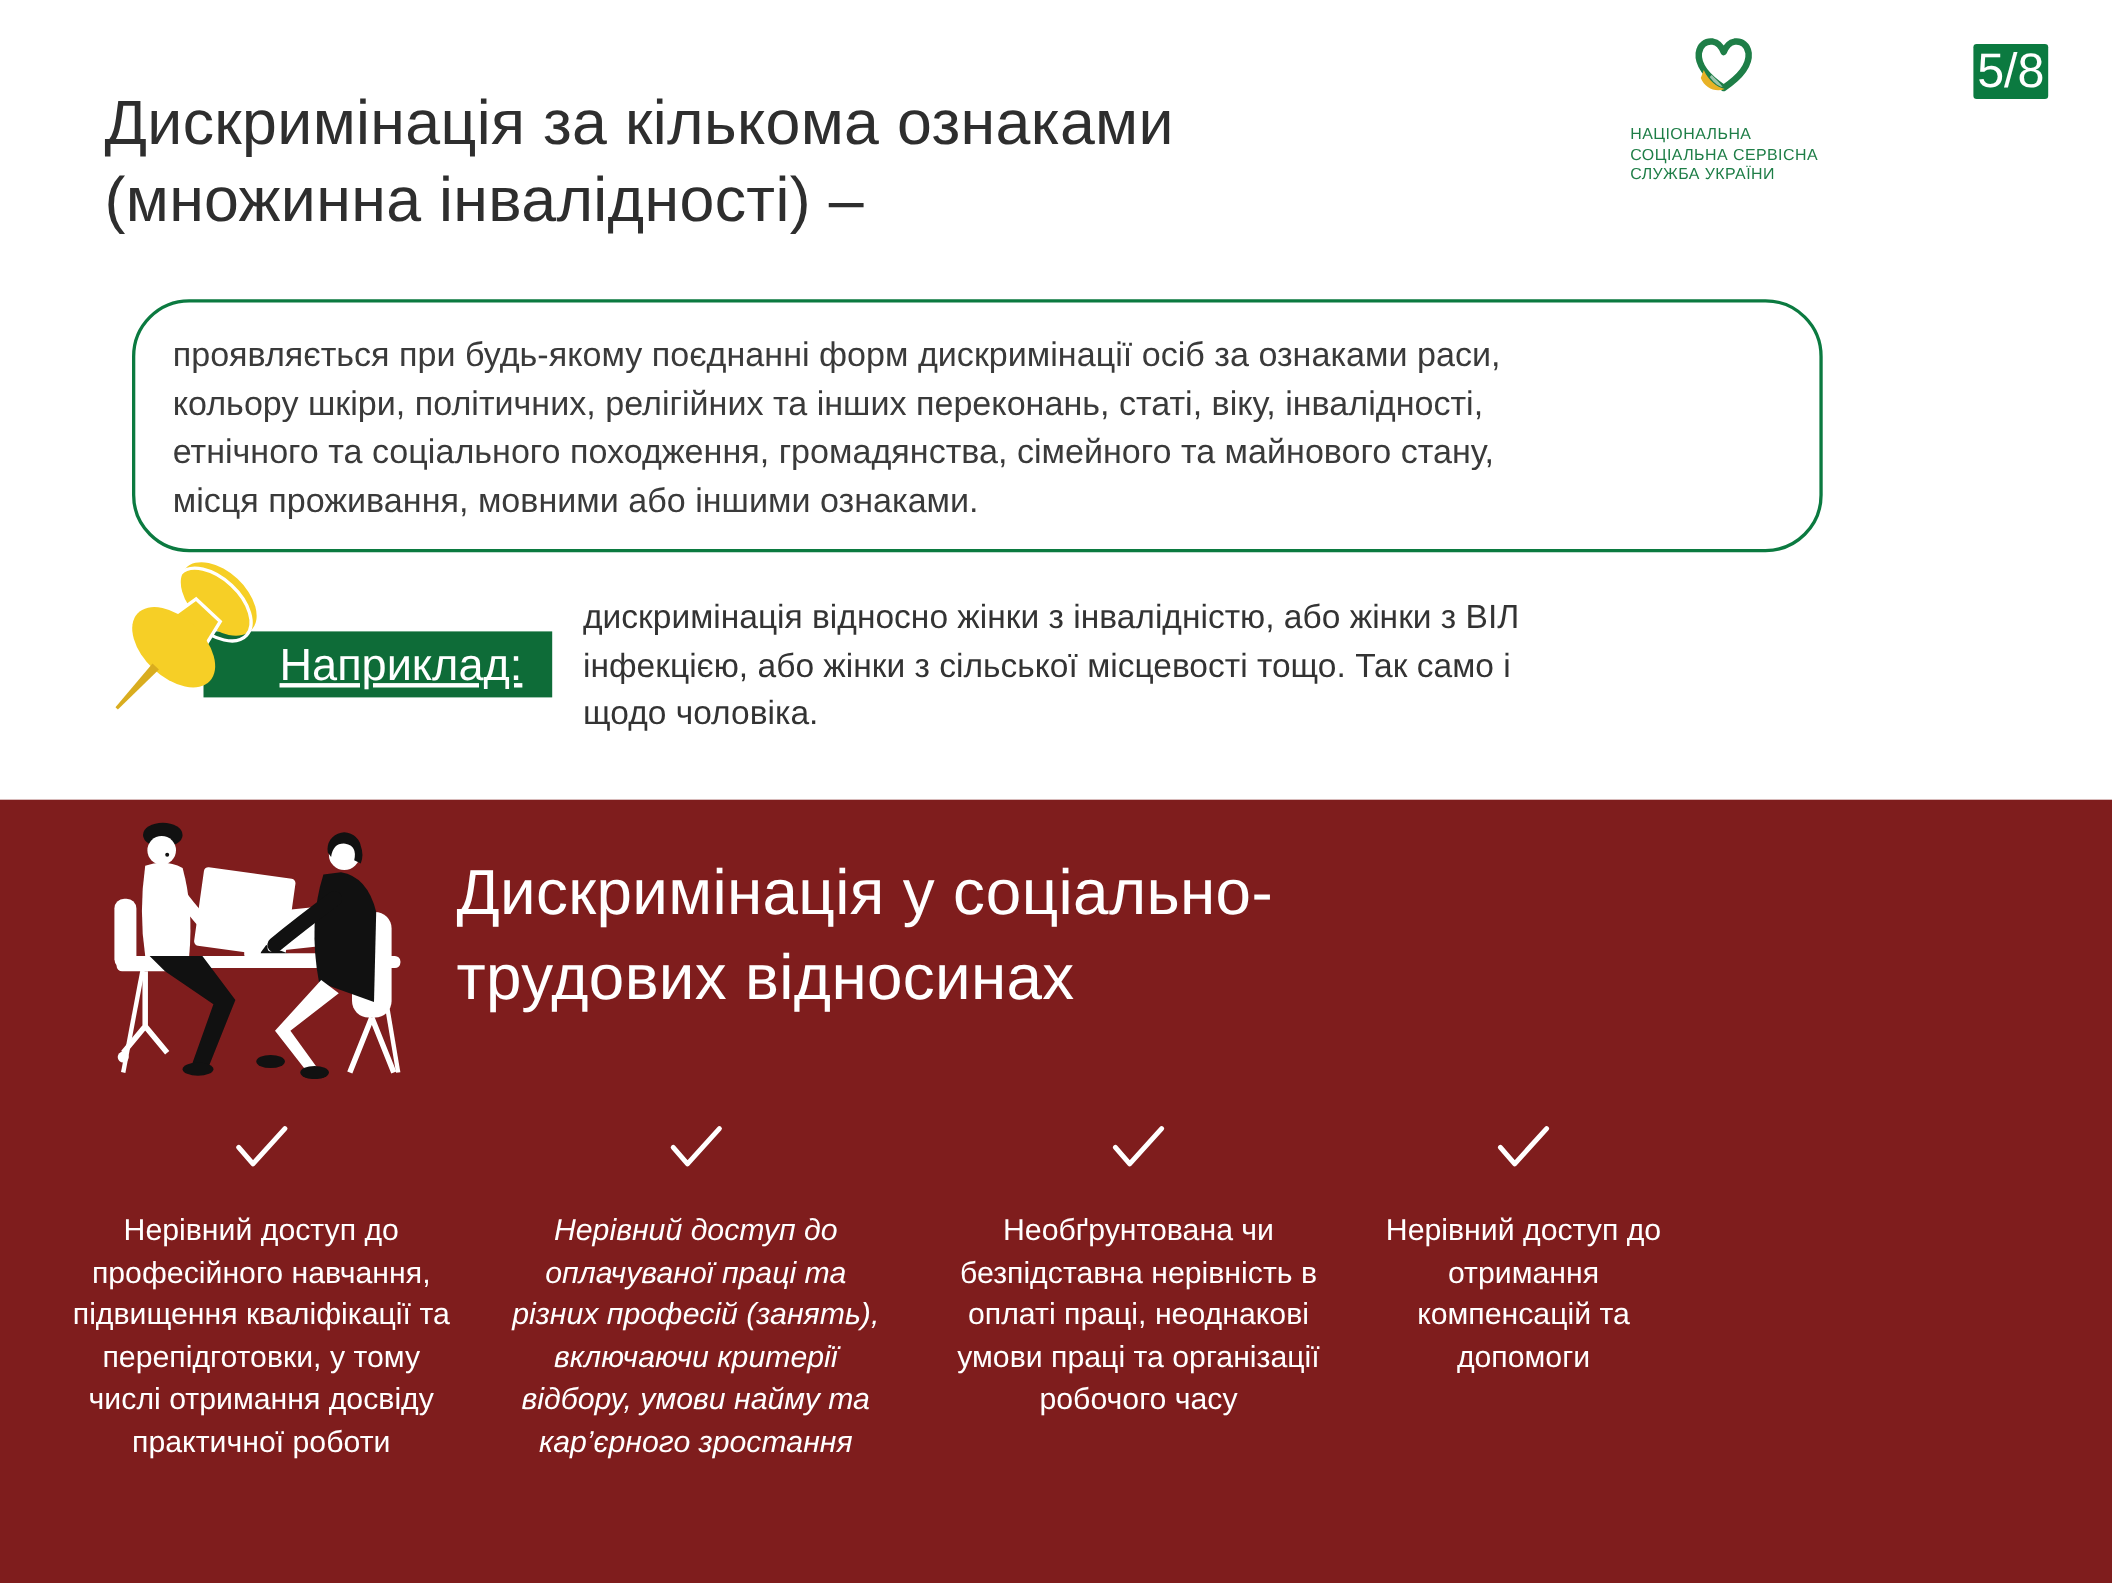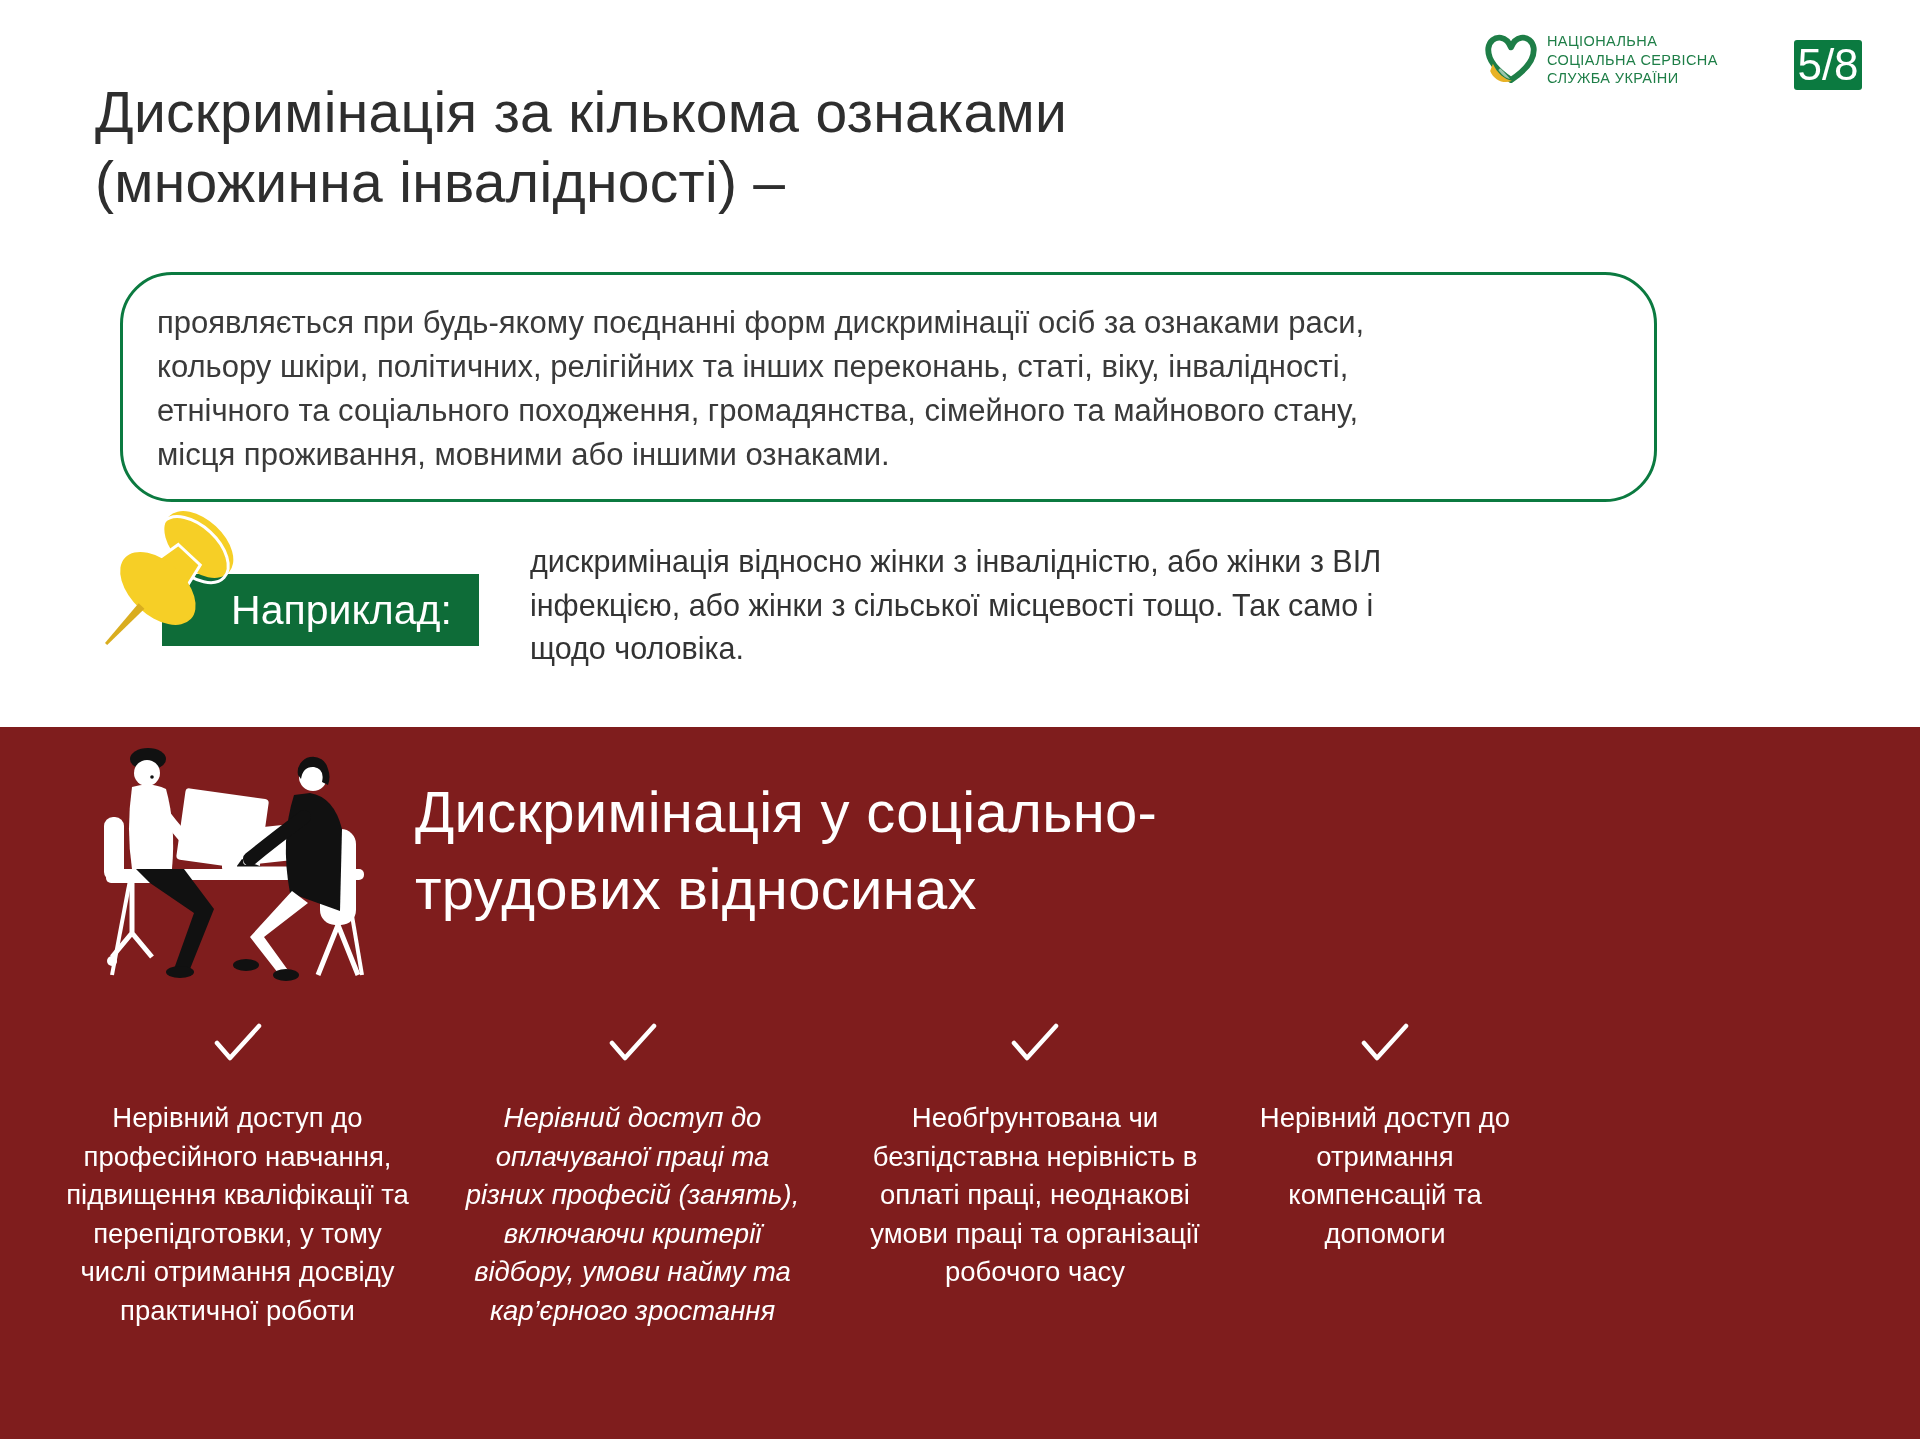--- a/index.html
+++ b/index.html
@@ -14,21 +14,22 @@
     margin: 0 auto;
   }
 
   
   .logo {
     position: absolute;
     top: 30px;
     left: 1482px;
     display: flex;
     align-items: center;
-    gap: 7px;
+    gap: 23px;
+    flex-direction: column;
   }
   .logo-text {
     color: #1E7E47;
     font-size: 14.5px;
     line-height: 1.28;
     letter-spacing: 0.4px;
     font-weight: 400;
   }
   .badge {
     position: absolute;
@@ -80,32 +81,33 @@
 
   
   .pushpin {
     position: absolute;
     left: 62px;
     top: 492px;
     z-index: 3;
   }
   .example-label {
     position: absolute;
-    left: 162px;
+    left: 185px;
     top: 574px;
     width: 317px;
-    height: 72px;
+    height: 60px;
     background: #0E6C38;
     color: #ffffff;
     font-size: 41px;
     display: flex;
     align-items: center;
     justify-content: center;
     padding-left: 42px;
     z-index: 2;
+    text-decoration: underline;
   }
   .example-text {
     position: absolute;
     left: 530px;
     top: 540px;
     width: 880px;
     font-size: 30.5px;
     color: #333333;
     line-height: 1.43;
   }

